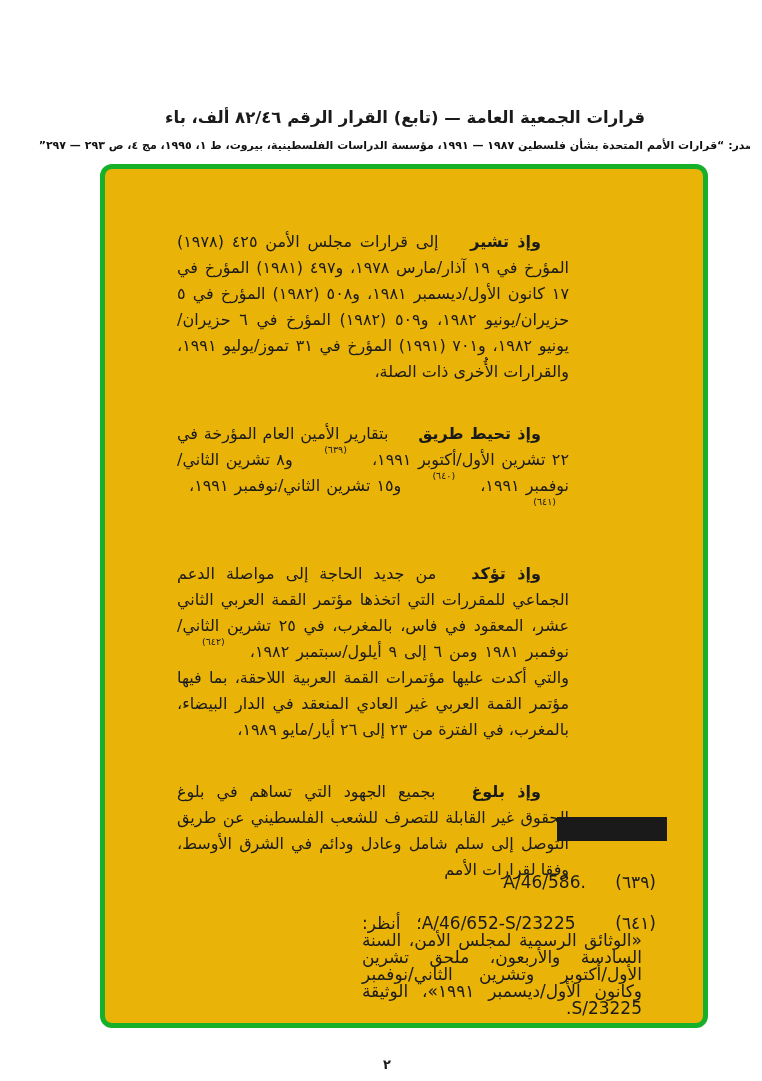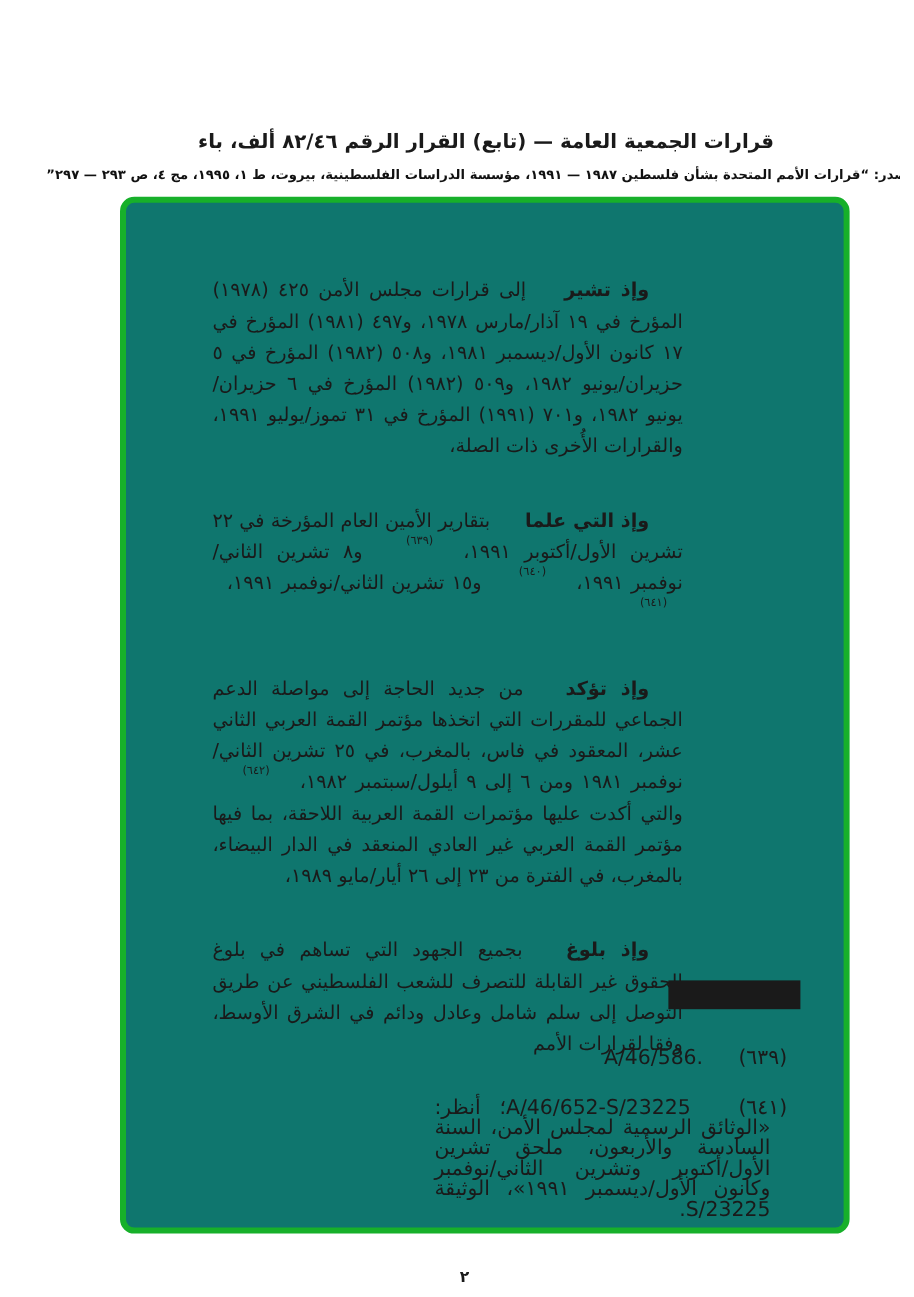--- a/index.html
+++ b/index.html
@@ -32,21 +32,21 @@
     font-size: 11px;
     font-weight: 700;
     color: #111;
   }
   .frame {
     position: absolute;
     left: 76px; top: 140px;
     width: 608px; height: 864px;
     border: 5px solid #17b02a;
     border-radius: 12px;
-    background: #0f766e;
+    background: #eab308;
   }
   .body-text {
     position: absolute;
     top: 36px; right: 110px;
     width: 440px;
     direction: rtl;
     text-align: justify;
     font-size: 16px;
     line-height: 26px;
   }
@@ -90,21 +90,21 @@
 <div class="page">
 
   <h1 class="doc-title">قرارات الجمعية العامة — (تابع) القرار الرقم ٨٢/٤٦ ألف، باء</h1>
 
   <div class="source-line">المصدر: “قرارات الأمم المتحدة بشأن فلسطين ١٩٨٧ — ١٩٩١، مؤسسة الدراسات الفلسطينية، بيروت، ط ١، ١٩٩٥، مج ٤، ص ٢٩٣ — ٢٩٧”</div>
 
   <div class="frame" style="border-color: rgb(23, 176, 42);">
 
     <div class="body-text" id="resolution-body">
         <p class="para"><span class="lead">وإذ تشير</span><span> إلى قرارات مجلس الأمن ٤٢٥ (١٩٧٨) المؤرخ في ١٩ آذار/مارس ١٩٧٨، و٤٩٧ (١٩٨١) المؤرخ في ١٧ كانون الأول/ديسمبر ١٩٨١، و٥٠٨ (١٩٨٢) المؤرخ في ٥ حزيران/يونيو ١٩٨٢، و٥٠٩ (١٩٨٢) المؤرخ في ٦ حزيران/يونيو ١٩٨٢، و٧٠١ (١٩٩١) المؤرخ في ٣١ تموز/يوليو ١٩٩١، والقرارات الأُخرى ذات الصلة،</span></p>
-        <p class="para"><span class="lead">وإذ التي علما</span><span> بتقارير الأمين العام المؤرخة في ٢٢ تشرين الأول/أكتوبر ١٩٩١،</span><sup class="fn-ref">(٦٣٩)</sup><span> و٨ تشرين الثاني/نوفمبر ١٩٩١،</span><sup class="fn-ref">(٦٤٠)</sup><span> و١٥ تشرين الثاني/نوفمبر ١٩٩١،</span><sup class="fn-ref">(٦٤١)</sup></p>
+        <p class="para"><span class="lead">وإذ تحيط طريق</span><span> بتقارير الأمين العام المؤرخة في ٢٢ تشرين الأول/أكتوبر ١٩٩١،</span><sup class="fn-ref">(٦٣٩)</sup><span> و٨ تشرين الثاني/نوفمبر ١٩٩١،</span><sup class="fn-ref">(٦٤٠)</sup><span> و١٥ تشرين الثاني/نوفمبر ١٩٩١،</span><sup class="fn-ref">(٦٤١)</sup></p>
         <p class="para"><span class="lead">وإذ تؤكد</span><span> من جديد الحاجة إلى مواصلة الدعم الجماعي للمقررات التي اتخذها مؤتمر القمة العربي الثاني عشر، المعقود في فاس، بالمغرب، في ٢٥ تشرين الثاني/نوفمبر ١٩٨١ ومن ٦ إلى ٩ أيلول/سبتمبر ١٩٨٢،</span><sup class="fn-ref">(٦٤٢)</sup><span> والتي أكدت عليها مؤتمرات القمة العربية اللاحقة، بما فيها مؤتمر القمة العربي غير العادي المنعقد في الدار البيضاء، بالمغرب، في الفترة من ٢٣ إلى ٢٦ أيار/مايو ١٩٨٩،</span></p>
         <p class="para"><span class="lead">وإذ بلوغ</span><span> بجميع الجهود التي تساهم في بلوغ الحقوق غير القابلة للتصرف للشعب الفلسطيني عن طريق التوصل إلى سلم شامل وعادل ودائم في الشرق الأوسط، وفقا لقرارات الأمم</span></p>
       </div>
 
     <div class="footnotes">
       <div class="fn-rule"></div>
       <div id="footnote-list">
           <div class="footnote"><span class="fn-num">(٦٣٩)</span><span class="fn-text"> A/46/586.‎</span></div>
           <div class="footnote"><span class="fn-num">(٦٤١)</span><span class="fn-text"> A/46/652-S/23225؛ أنظر: «الوثائق الرسمية لمجلس الأمن، السنة السادسة والأربعون، ملحق تشرين الأول/أكتوبر وتشرين الثاني/نوفمبر وكانون الأول/ديسمبر ١٩٩١»، الوثيقة S/23225.</span></div>
         </div>

